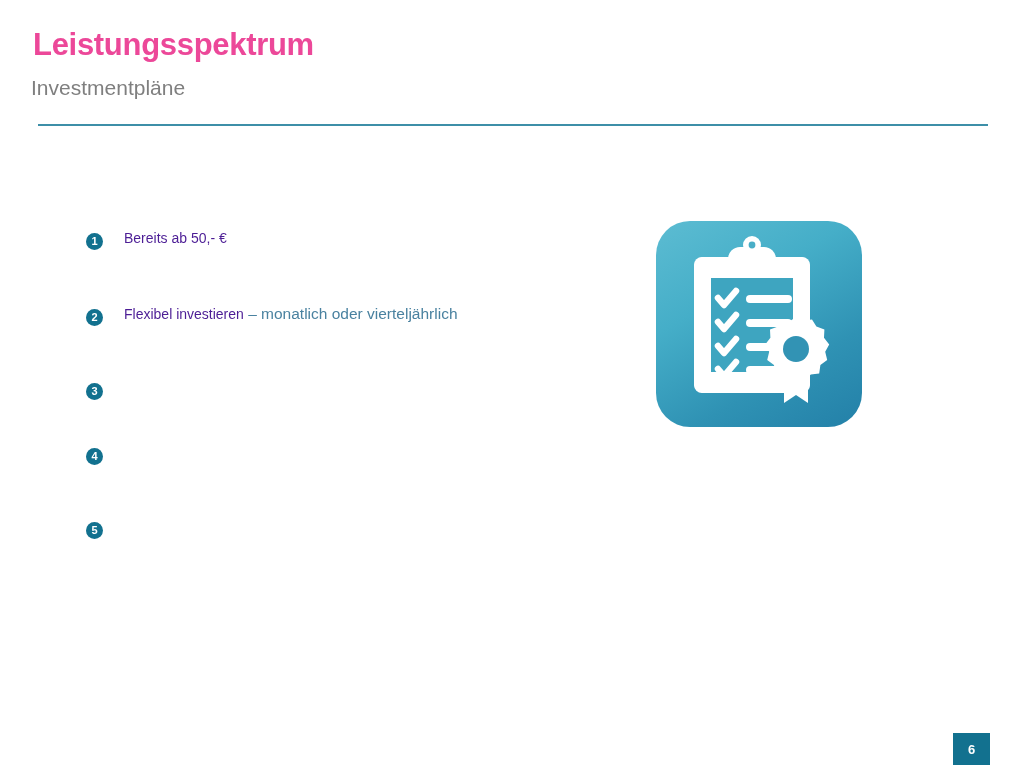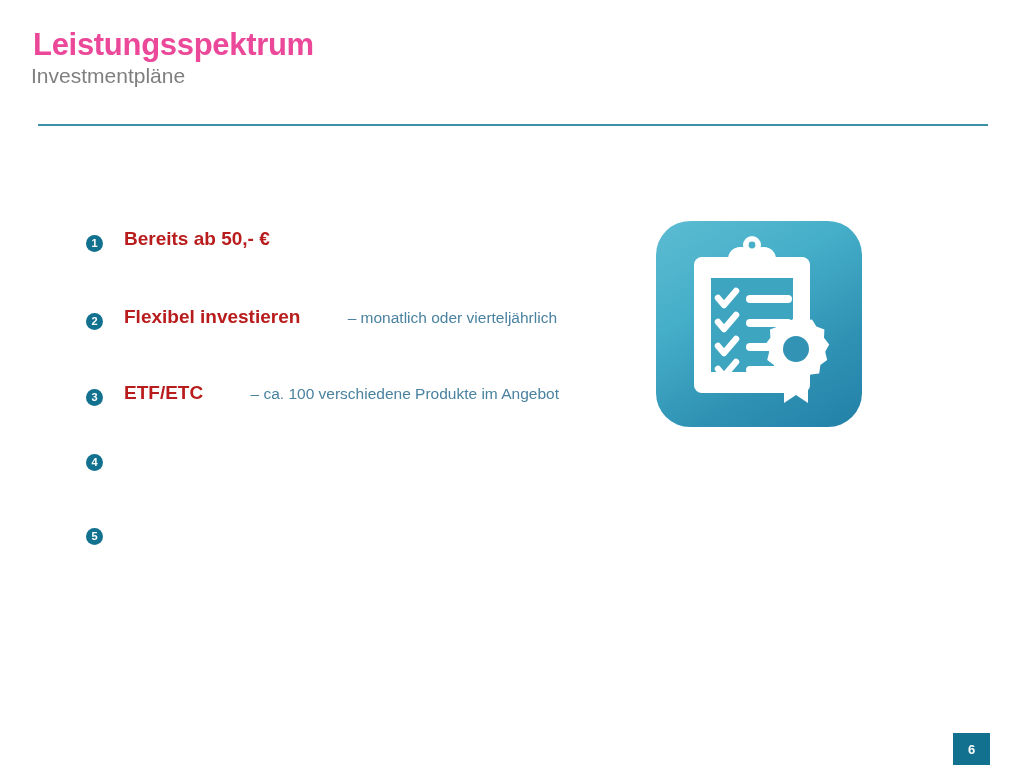--- a/index.html
+++ b/index.html
@@ -28,21 +28,21 @@
     top: 27px;
     font-size: 31px;
     font-weight: bold;
     color: #ec4899;
     letter-spacing: -0.3px;
     white-space: nowrap;
   }
   #page-subtitle {
     position: absolute;
     left: 31px;
-    top: 64px;
+    top: 76px;
     font-size: 21px;
     font-weight: normal;
     color: #7f7f7f;
     white-space: nowrap;
     text-align: center;
   }
   #header-divider {
     position: absolute;
     left: 38px;
     top: 124px;
@@ -81,29 +81,28 @@
     font-weight: bold;
     line-height: 17px;
     text-align: center;
     vertical-align: -2px;
   }
   .bullet-text {
     flex: 1 1 auto;
     white-space: nowrap;
   }
   .bullet-strong {
-    font-size: 19px;
-    font-weight: bold;
-    color: #b91c1c;
+    font-size: 14px;
+    font-weight: normal;
+    color: #4c1d95;
   }
   .bullet-desc {
     font-size: 15.5px;
     font-weight: normal;
     color: #4a82a0;
-    margin-left: 43px;
   }
 
   
   #bullet-row-1 { margin-top: 0px; }
   #bullet-row-2 { margin-top: 54px; }
   #bullet-row-3 { margin-top: 52px; }
   #bullet-row-4 { margin-top: 43px; }
   #bullet-row-5 { margin-top: 52px; }
 
   
@@ -154,21 +153,20 @@
     <span class="bullet-text"><span class="bullet-strong">Bereits ab 50,- €</span><span class="bullet-desc"></span></span>
   </div>
 
   <div class="bullet-row" id="bullet-row-2">
     <span class="bullet-marker"><span class="num-circle">2</span></span>
     <span class="bullet-text"><span class="bullet-strong">Flexibel investieren</span><span class="bullet-desc"> – monatlich oder vierteljährlich</span></span>
   </div>
 
   <div class="bullet-row" id="bullet-row-3">
     <span class="bullet-marker"><span class="num-circle">3</span></span>
-    <span class="bullet-text"><span class="bullet-strong">ETF/ETC</span><span class="bullet-desc"> – ca. 100 verschiedene Produkte im  Angebot</span></span>
   </div>
 
   <div class="bullet-row" id="bullet-row-4">
     <span class="bullet-marker"><span class="num-circle">4</span></span>
   </div>
 
   <div class="bullet-row" id="bullet-row-5">
     <span class="bullet-marker"><span class="num-circle">5</span></span>
   </div>
 

